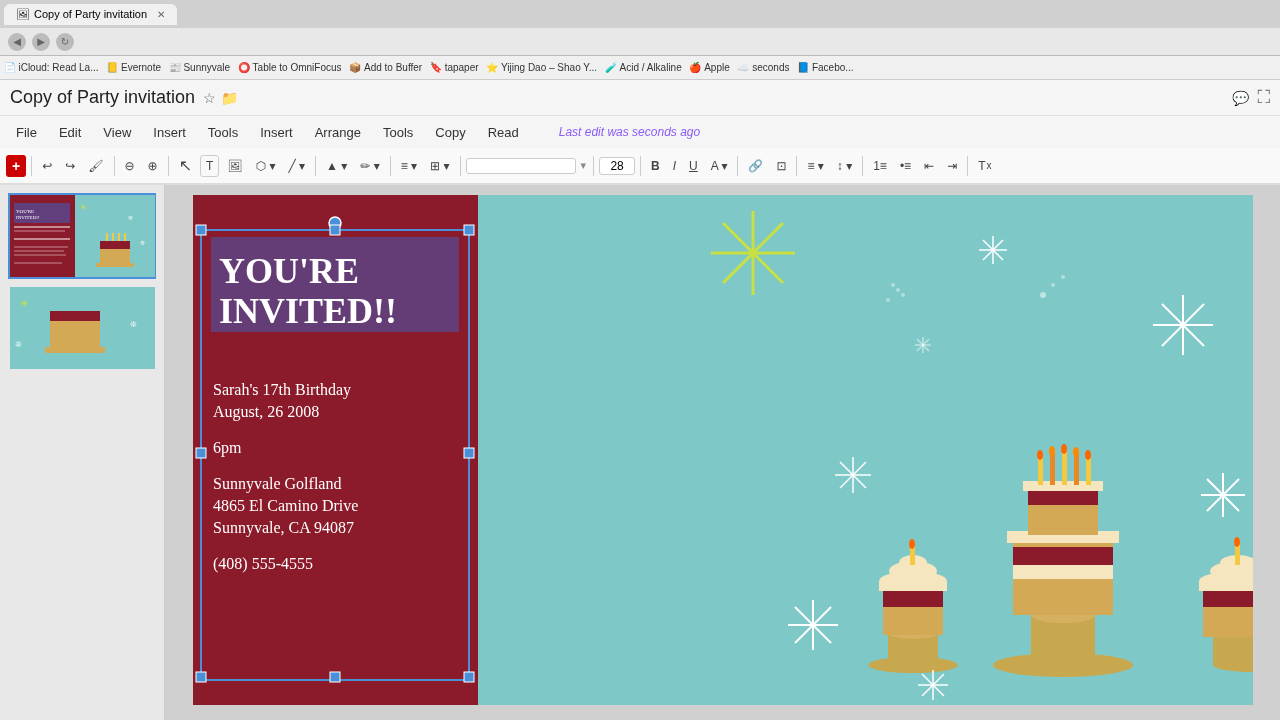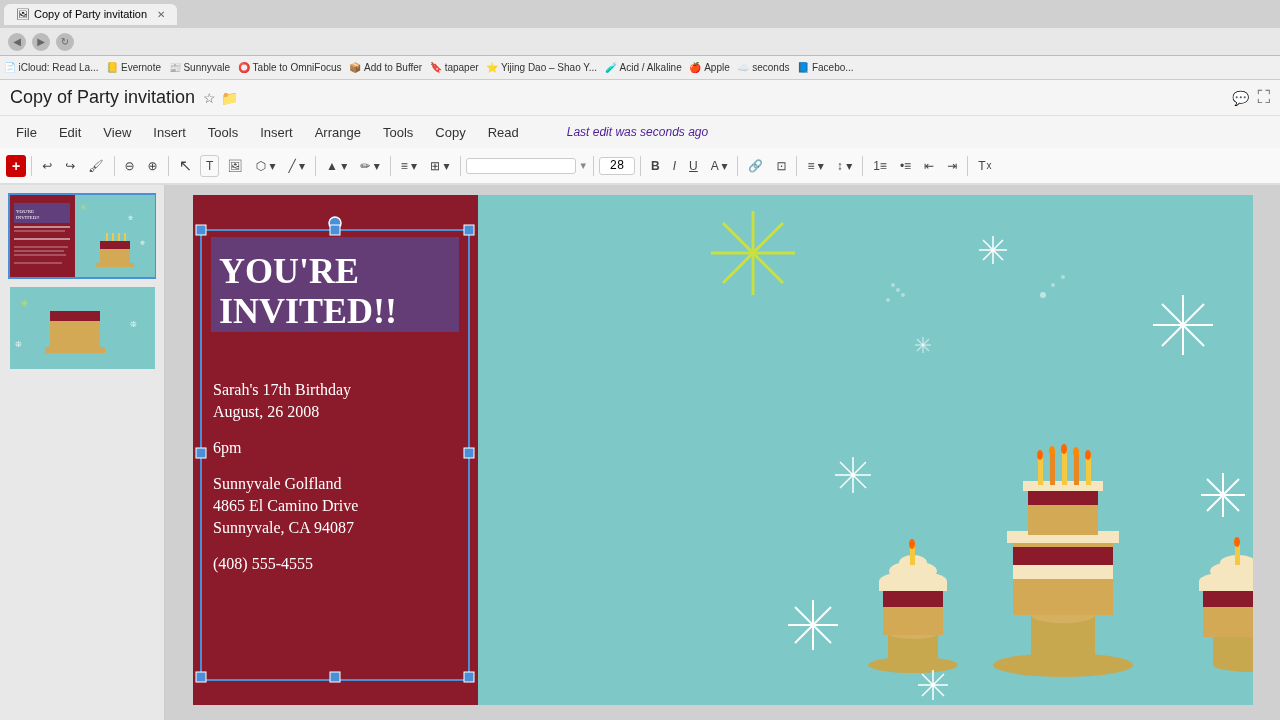--- a/index.html
+++ b/index.html
@@ -17,27 +17,27 @@
 
     
     .app-header { background: #f5f5f5; border-bottom: 1px solid #ddd; }
     .title-bar { display: flex; align-items: center; height: 36px; padding: 0 10px; gap: 8px; border-bottom: 1px solid #e0e0e0; }
     .doc-title { font-size: 18px; font-weight: 400; color: #222; }
     .title-icons { display: flex; gap: 6px; align-items: center; }
     .title-icon { font-size: 14px; color: #666; cursor: pointer; }
 
     .menu-bar { display: flex; align-items: center; height: 32px; padding: 0 6px; gap: 2px; }
     .menu-item { padding: 4px 10px; font-size: 13px; color: #333; cursor: pointer; border-radius: 3px; }
-    .last-edit { margin-left: 36px; font-size: 12px; color: #4c1d95; font-style: italic; }
+    .last-edit { margin-left: 28px; font-size: 12px; color: #8b5cf6; font-style: italic; }
 
     .toolbar { display: flex; align-items: center; height: 36px; padding: 0 6px; gap: 3px; background: #f9f9f9; border-bottom: 1px solid #ddd; overflow: hidden; }
     .toolbar-btn { padding: 3px 5px; font-size: 12px; color: #444; cursor: pointer; border-radius: 3px; display: flex; align-items: center; gap: 1px; user-select: none; }
     .toolbar-sep { width: 1px; height: 20px; background: #ccc; margin: 0 2px; }
     .add-btn { background: #cc0000; color: white; border-radius: 3px; padding: 3px 6px; font-size: 14px; font-weight: bold; cursor: pointer; }
-    .font-size-box { width: 36px; border: 1px solid #ccc; border-radius: 3px; padding: 1px 4px; font-size: 12px; text-align: center; font-family: Liberation Mono, monospace; }
+    .font-size-box { width: 36px; border: 1px solid #ccc; border-radius: 3px; padding: 1px 4px; font-size: 12px; text-align: center; }
     .font-family-box { width: 110px; border: 1px solid #ccc; border-radius: 3px; padding: 1px 4px; font-size: 11px; }
 
     
     .main-area { display: flex; height: calc(720px - 28px - 28px - 24px - 36px - 32px - 36px); }
     .slides-panel { width: 165px; background: #e8e8e8; border-right: 1px solid #ccc; padding: 8px; display: flex; flex-direction: column; gap: 6px; overflow-y: auto; }
     .slide-thumb { border: 2px solid transparent; cursor: pointer; position: relative; }
     .slide-thumb.active { border-color: #4a90d9; }
     .slide-thumb-inner { width: 145px; height: 82px; overflow: hidden; position: relative; }
 
     .canvas-area { flex: 1; background: #d0d0d0; display: flex; align-items: flex-start; justify-content: center; padding: 10px; overflow: hidden; position: relative; }

